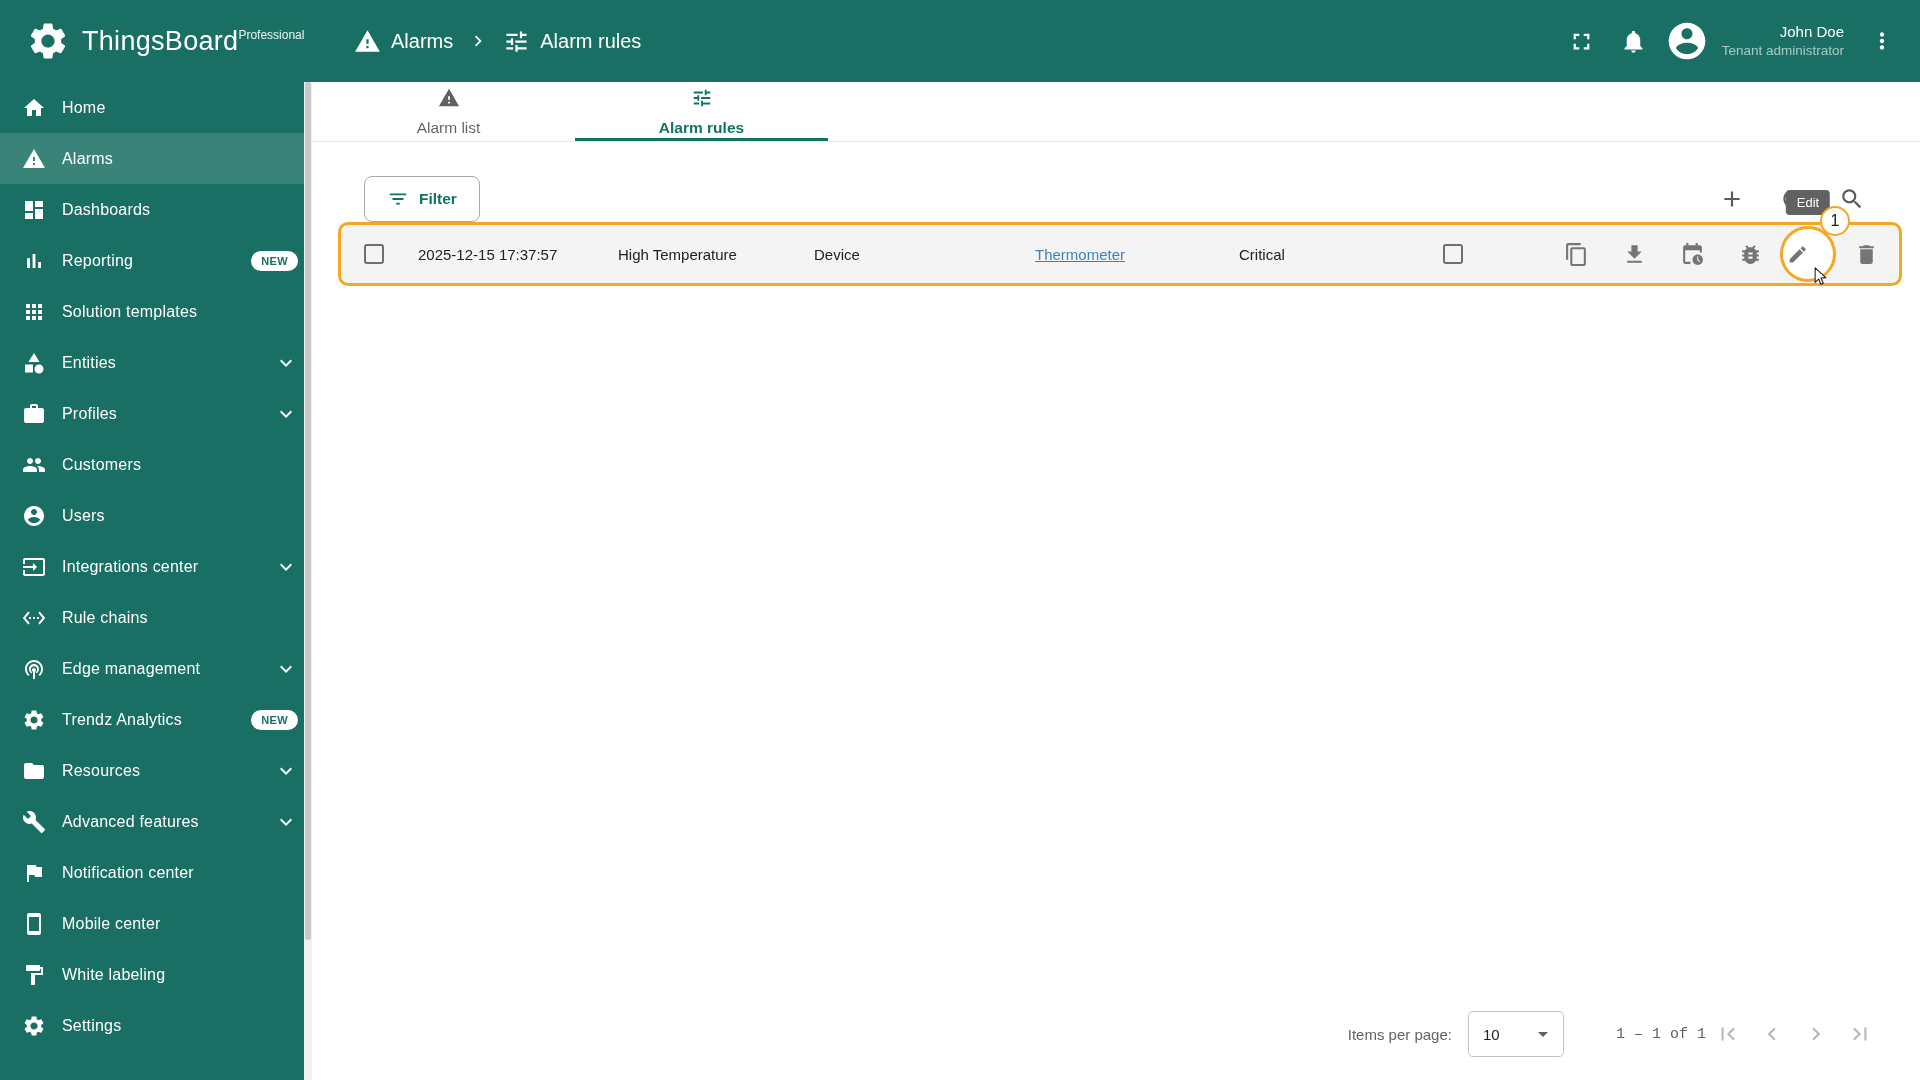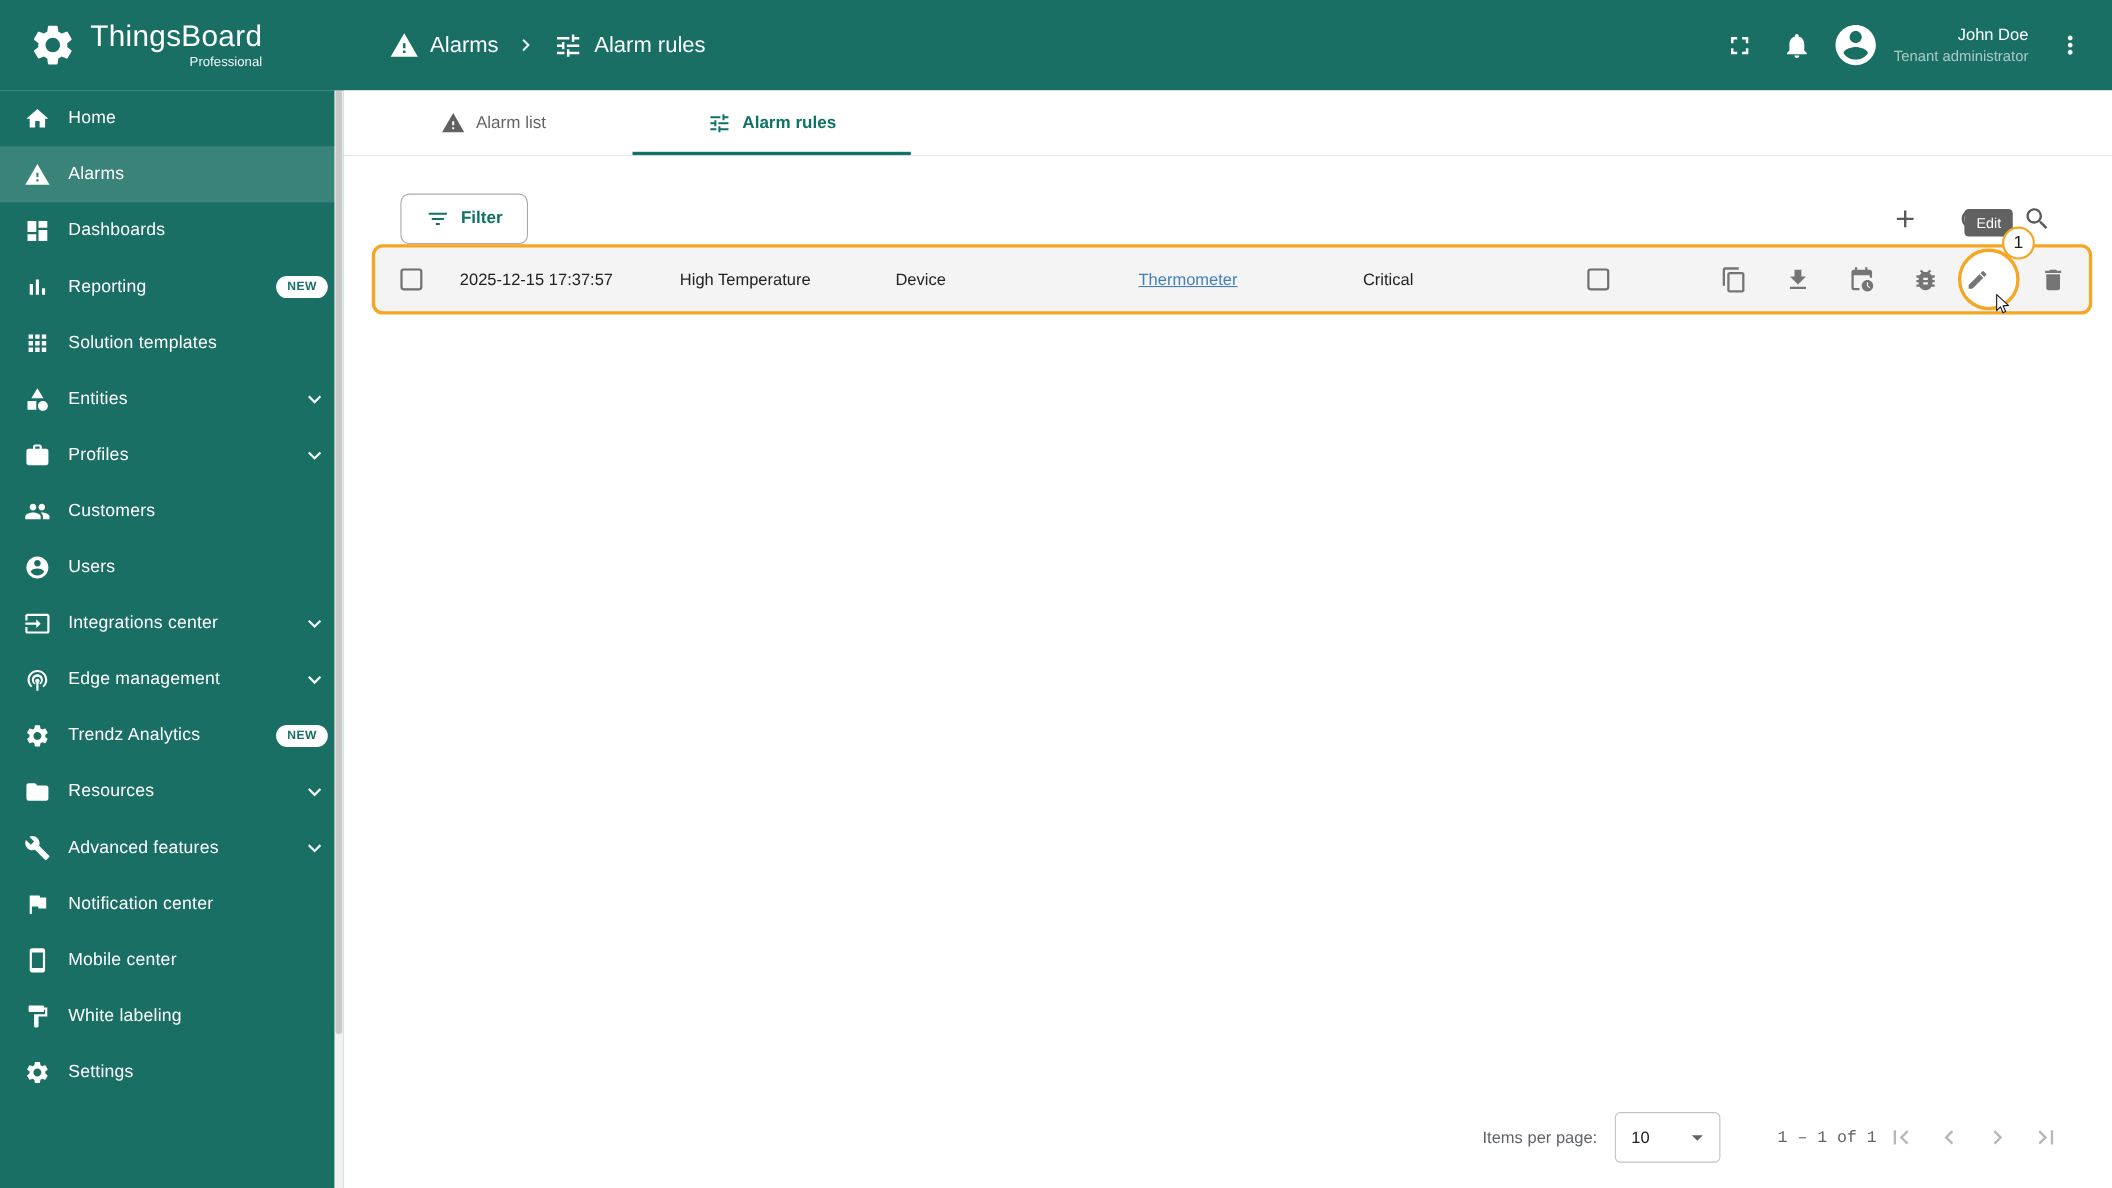--- a/index.html
+++ b/index.html
@@ -13,21 +13,21 @@
   body{font-family:"Liberation Sans","DejaVu Sans",sans-serif;background:#fff;color:#222;}
   .app{position:relative;width:1920px;height:1080px;overflow:hidden;background:#fff;}
   button{border:0;background:none;padding:0;cursor:pointer;font-family:inherit;}
   .ic{display:block;fill:currentColor;}
 
   
   .topbar{position:absolute;top:0;left:0;right:0;height:82px;background:var(--primary);display:flex;align-items:center;color:#fff;z-index:6;}
   .logo-area{width:312px;flex:0 0 312px;display:flex;align-items:center;gap:12px;padding-left:26px;}
   .logo-gear-wrap{width:44px;height:44px;display:flex;color:#fff;}
   .logo-gear-wrap .ic{width:44px;height:44px;}
-  .logo-text{display:flex;flex-direction:column;}
+  .logo-text{display:flex;}
   .logo-name{font-size:27px;font-weight:500;letter-spacing:.3px;line-height:1.05;}
   .logo-edition{font-size:12px;opacity:.92;text-align:right;margin-top:1px;}
   .crumbs{display:flex;align-items:center;margin-left:42px;gap:6px;}
   .crumb{display:flex;align-items:center;gap:10px;font-size:20px;font-weight:500;cursor:pointer;}
   .crumb .iw{display:flex;}
   .crumb .ic{width:27px;height:27px;}
   .crumb-sep{display:flex;margin:0 8px;opacity:.92;}
   .crumb-sep .ic{width:22px;height:22px;}
   .top-actions{margin-left:auto;display:flex;align-items:center;gap:8px;padding-right:16px;}
   .tbtn{width:44px;height:44px;display:flex;align-items:center;justify-content:center;color:#fff;border-radius:50%;}
@@ -48,21 +48,21 @@
   .nav-label{margin-left:16px;font-size:16px;font-weight:500;letter-spacing:.2px;white-space:nowrap;}
   .new-badge{margin-left:auto;background:#fff;color:var(--primary);font-size:11px;font-weight:700;letter-spacing:.4px;padding:4px 10px;border-radius:11px;}
   .chev{margin-left:auto;opacity:.95;}
   .chev.ic{width:24px;height:24px;}
   .sb-track{position:absolute;top:0;right:0;bottom:0;width:8px;background:#f1f1f1;}
   .sb-thumb{position:absolute;top:0;left:1px;width:6px;height:86%;background:#c9c9c9;border-radius:3px;}
 
   
   .main{position:absolute;top:82px;left:312px;right:0;bottom:0;background:#fff;display:flex;flex-direction:column;overflow:hidden;}
   .tabbar{height:60px;flex:0 0 60px;display:flex;align-items:stretch;border-bottom:1px solid #e7e7e7;padding-left:10px;}
-  .tab{width:253px;display:flex;align-items:center;justify-content:center;gap:10px;font-size:15.5px;font-weight:500;color:rgba(0,0,0,.62);position:relative;cursor:pointer;}
+  .tab{width:253px;display:flex;align-items:center;justify-content:center;gap:10px;font-size:15.5px;font-weight:500;color:rgba(0,0,0,.62);position:relative;cursor:pointer;flex-direction:column;}
   .tab .iw{display:flex;}
   .tab .ic{width:22px;height:22px;}
   .tab.active{color:var(--accent);font-weight:600;}
   .tab.active::after{content:"";position:absolute;left:0;right:0;bottom:0;height:3px;background:var(--accent);}
 
   .toolbar{display:flex;align-items:center;padding:34px 46px 0 52px;flex:0 0 auto;}
   .filter-btn{display:flex;align-items:center;gap:10px;height:46px;padding:0 22px;border:1px solid #a9a9a9;border-radius:8px;color:var(--accent);font-size:15.5px;font-weight:600;}
   .filter-btn .iw{display:flex;}
   .filter-btn .ic{width:22px;height:22px;}
   .tool-right{margin-left:auto;display:flex;align-items:center;gap:16px;}
@@ -250,20 +250,26 @@
         </div>
         <div class="nav-item" data-name="sidebar-item-integrations-center">
           <svg viewBox="0 0 24 24" class="ic" data-name="integrations-icon">
             <path d="M21 3.01H3c-1.1 0-2 .9-2 2V9h2V4.99h18v14.03H3V15H1v4.01c0 1.1.9 1.98 2 1.98h18c1.1 0 2-.88 2-1.98v-14c0-1.11-.9-2-2-2zM11 16l4-4-4-4v3H1v2h10v3z"></path>
           </svg>
           <span class="nav-label" data-name="sidebar-item-label">Integrations center</span>
           <svg viewBox="0 0 24 24" class="ic chev" data-name="chevron-down-icon">
             <path d="M7.41 8.59L12 13.17l4.59-4.58L18 10l-6 6-6-6 1.41-1.41z"></path>
           </svg>
         </div>
+        <div class="nav-item" data-name="sidebar-item-rule-chains">
+          <svg viewBox="0 0 24 24" class="ic" data-name="rule-chains-icon">
+            <path d="M7.77 6.76L6.23 5.48.82 12l5.41 6.52 1.54-1.28L3.42 12l4.35-5.24zM7 13h2v-2H7v2zm10-2h-2v2h2v-2zm-6 2h2v-2h-2v2zm6.77-7.52l-1.54 1.28L20.58 12l-4.35 5.24 1.54 1.28L23.18 12l-5.41-6.52z"></path>
+          </svg>
+          <span class="nav-label" data-name="sidebar-item-label">Rule chains</span>
+        </div>
         <div class="nav-item" data-name="sidebar-item-edge-management">
           <svg viewBox="0 0 24 24" class="ic" data-name="edge-management-icon">
             <path d="M12 11c-1.1 0-2 .9-2 2 0 .74.4 1.38 1 1.72V22h2v-7.28c.6-.35 1-.98 1-1.72 0-1.1-.9-2-2-2zm0-8C7.03 3 3 7.03 3 12c0 2.76 1.24 5.23 3.2 6.88l1.26-1.26C5.9 16.26 5 14.23 5 12c0-3.87 3.13-7 7-7s7 3.13 7 7c0 2.23-.9 4.26-2.46 5.62l1.26 1.26C19.76 17.23 21 14.76 21 12c0-4.97-4.03-9-9-9zm0 4c-2.76 0-5 2.24-5 5 0 1.77.92 3.31 2.31 4.2l1.04-1.04c-.97-.57-1.62-1.54-1.62-2.66 0-1.81 1.46-3.27 3.27-3.27s3.27 1.46 3.27 3.27c0 1.12-.65 2.09-1.62 2.66l1.04 1.04C16.08 15.31 17 13.77 17 12c0-2.76-2.24-5-5-5z"></path>
           </svg>
           <span class="nav-label" data-name="sidebar-item-label">Edge management</span>
           <svg viewBox="0 0 24 24" class="ic chev" data-name="chevron-down-icon">
             <path d="M7.41 8.59L12 13.17l4.59-4.58L18 10l-6 6-6-6 1.41-1.41z"></path>
           </svg>
         </div>
         <div class="nav-item" data-name="sidebar-item-trendz-analytics">

